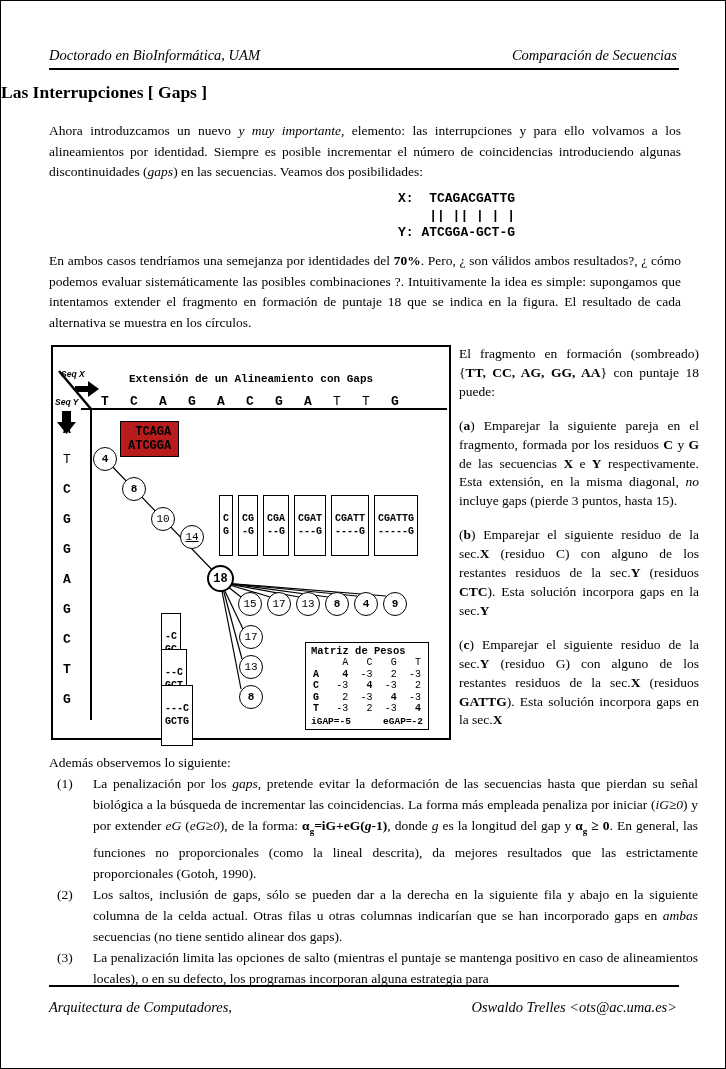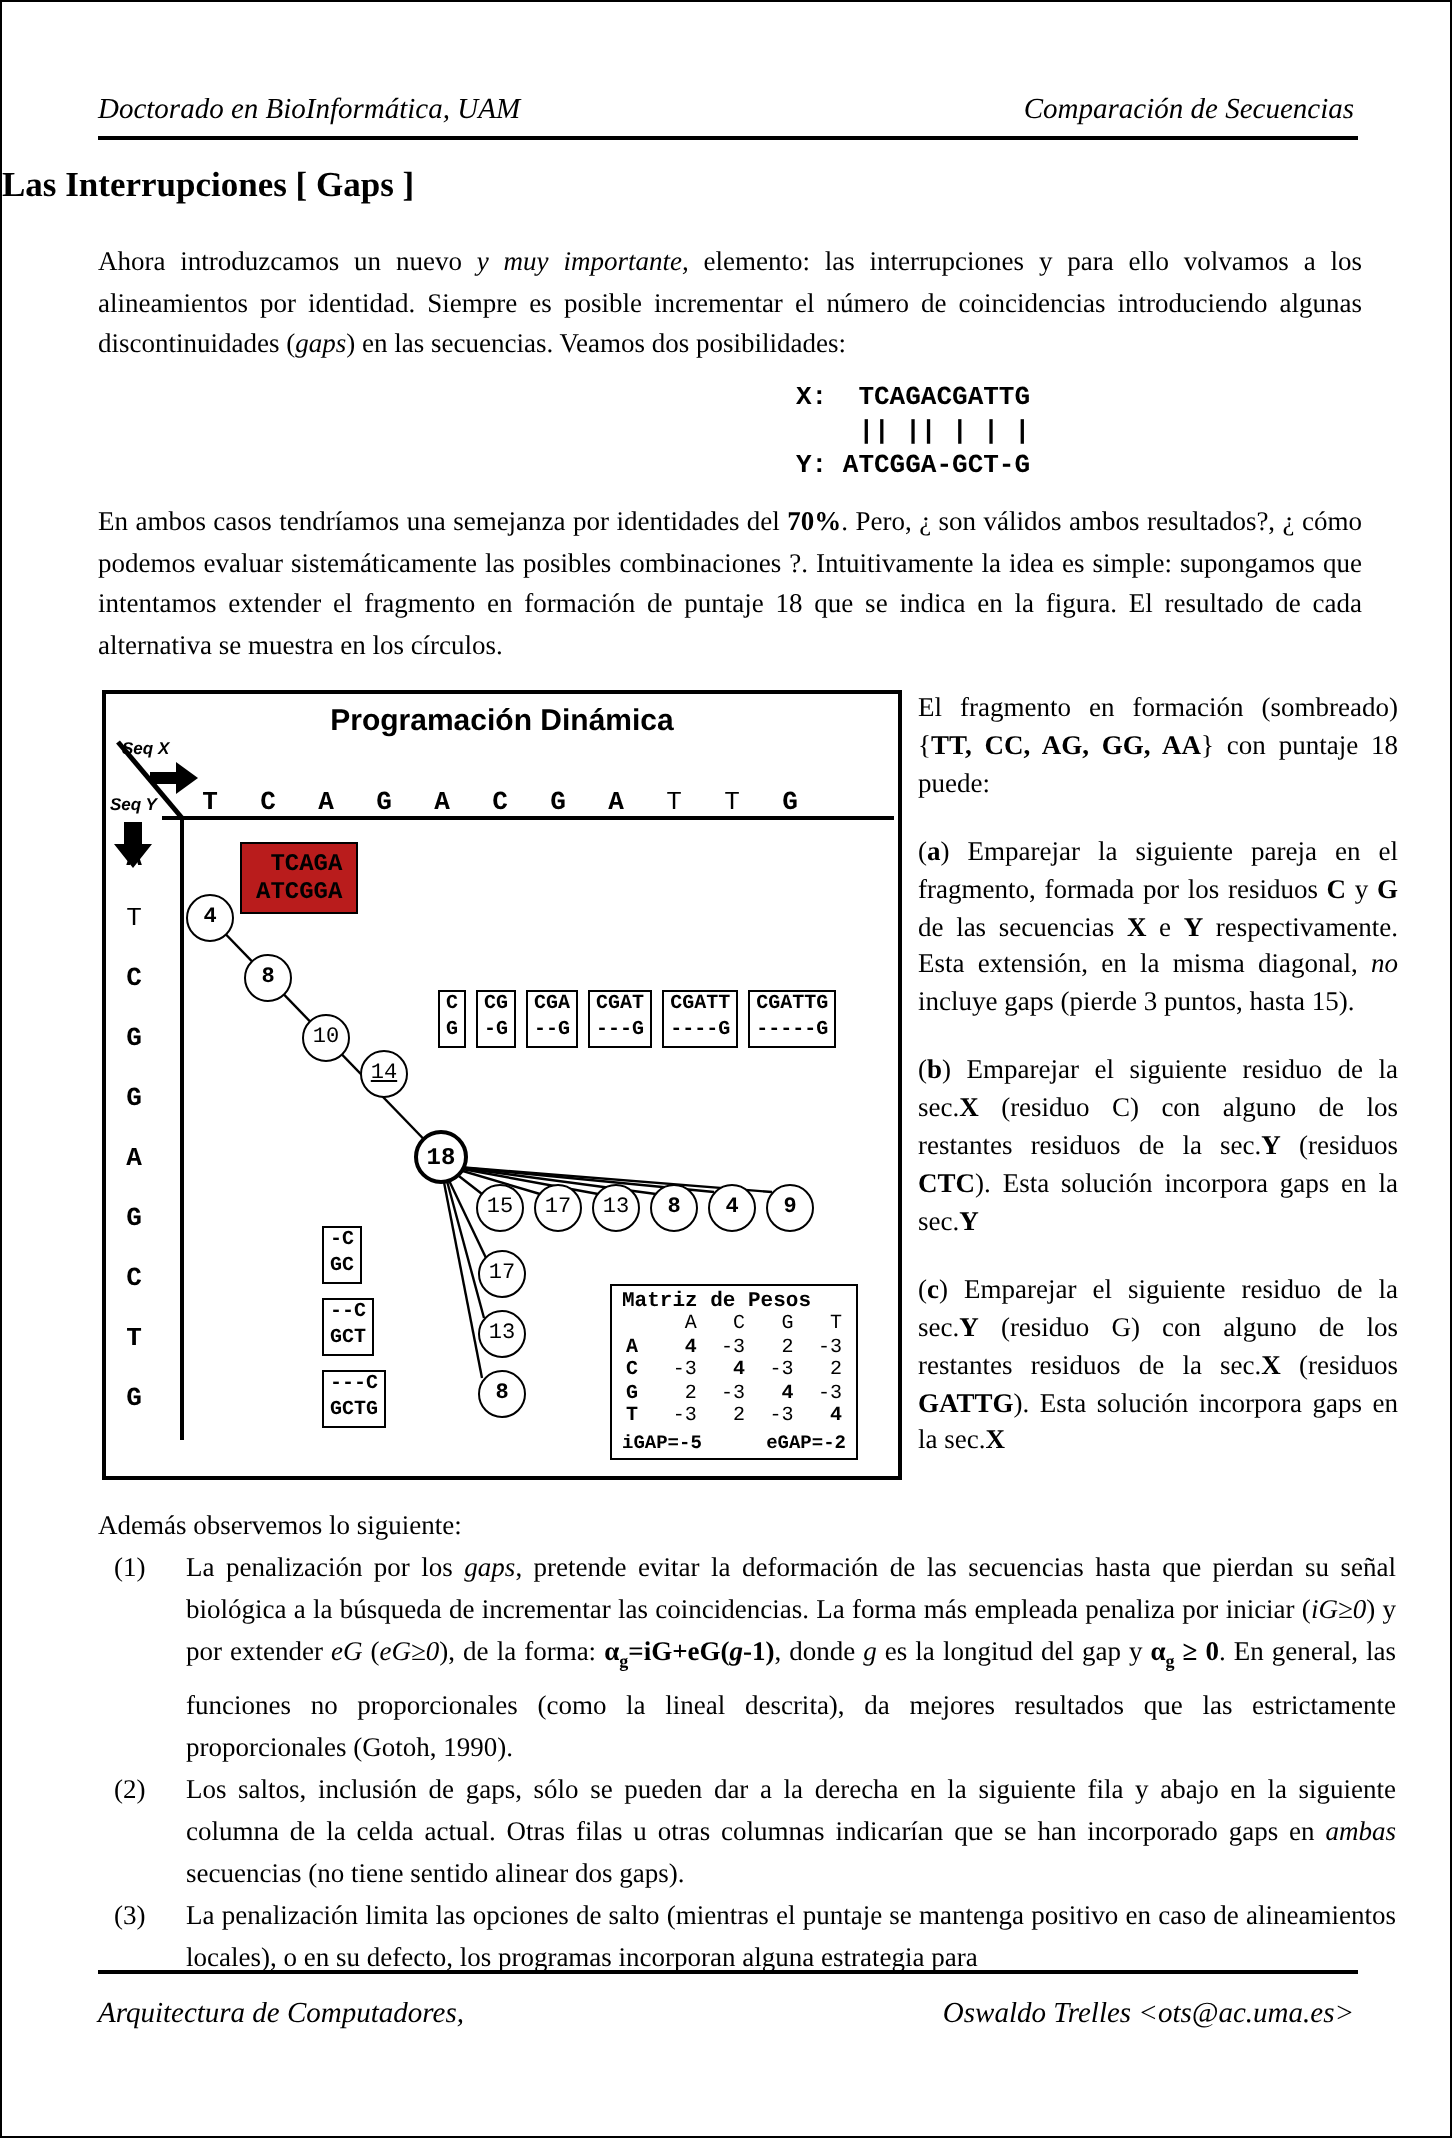--- a/index.html
+++ b/index.html
@@ -32,21 +32,21 @@
   .gl.lt{font-weight:400;}
   .frag{position:absolute;left:67px;top:74px;border:1.5px solid #000;background:#b91c1c;
         padding:3px 7px;}
   .frag pre{margin:0;font-family:"Liberation Mono", monospace;font-weight:bold;
             font-size:12px;line-height:14px;}
   .circ{position:absolute;width:24px;height:24px;border:1.3px solid #000;border-radius:50%;
         background:#fff;box-sizing:border-box;display:flex;align-items:center;
         justify-content:center;font-family:"Liberation Mono", monospace;font-size:11px;}
   .circ.bold{font-weight:bold;}
   .circ.big{width:27px;height:27px;border-width:2px;font-size:12px;font-weight:bold;}
-  .sbox{border:1.5px solid #000;background:#fff;padding:1px 3px;}
+  .sbox{border:1.5px solid #000;background:#fff;padding:17px 3px;}
   .sbox pre{margin:0;font-family:"Liberation Mono", monospace;font-weight:bold;
             font-size:10px;line-height:12.5px;}
   .hboxes{position:absolute;left:166px;top:148px;display:flex;gap:5px;}
   .wm{position:absolute;left:252px;top:295px;width:124px;height:88px;
       border:1.5px solid #000;box-sizing:border-box;padding:2px 5px;
       font-family:"Liberation Mono", monospace;font-size:10px;}
   .wm .wm-title{font-weight:bold;font-size:10.5px;}
   .wm table{border-collapse:collapse;width:100%;}
   .wm td{padding:0 2px;text-align:right;font-size:10px;line-height:11.5px;}
   .wm td.lab{text-align:left;font-weight:bold;}
@@ -80,21 +80,21 @@
   <div class="para" style="top:120px;">Ahora introduzcamos un nuevo <i>y muy importante,</i> elemento: las interrupciones y para ello volvamos a los alineamientos por identidad. Siempre es posible incrementar el número de coincidencias introduciendo algunas discontinuidades (<i>gaps</i>) en las secuencias. Veamos dos posibilidades:</div>
 
   <pre class="aln" style="left:397px;top:189px;">X:  TCAGACGATTG
     || || | | |
 Y: ATCGGA-GCT-G</pre>
 
   <div class="para" style="top:250px;">En ambos casos tendríamos una semejanza por identidades del <b>70%</b>. Pero, ¿ son válidos ambos resultados?, ¿ cómo podemos evaluar sistemáticamente las posibles combinaciones ?. Intuitivamente la idea es simple: supongamos que intentamos extender el fragmento en formación de puntaje 18 que se indica en la figura. El resultado de cada alternativa se muestra en los círculos.</div>
 
   <div class="fig">
     <div class="fig-inner">
-      <div class="fig-title">Programación Dinámica</div>
+      <div class="fig-sub">Extensión de un Alineamiento con Gaps</div>
 
       <svg class="abs" style="left:0;top:0;" width="396" height="391" viewBox="0 0 396 391">
         <line x1="28" y1="62" x2="394" y2="62" stroke="#000" stroke-width="2"></line>
         <line x1="38" y1="62" x2="38" y2="373" stroke="#000" stroke-width="2"></line>
         <line x1="6" y1="24" x2="38" y2="62" stroke="#000" stroke-width="2.5"></line>
         <path d="M22 39 h13 v-5 l11 8 -11 8 v-5 h-13 z" fill="#000"></path>
         <path d="M9 64 h9 v11 h5 l-9.5 12 -9.5 -12 h5 z" fill="#000"></path>
         <line x1="52" y1="112" x2="168" y2="232" stroke="#000" stroke-width="1.2"></line>
         <line x1="170" y1="236" x2="188" y2="250" stroke="#000" stroke-width="1.2"></line>
         <line x1="170" y1="236" x2="217" y2="250" stroke="#000" stroke-width="1.2"></line>

